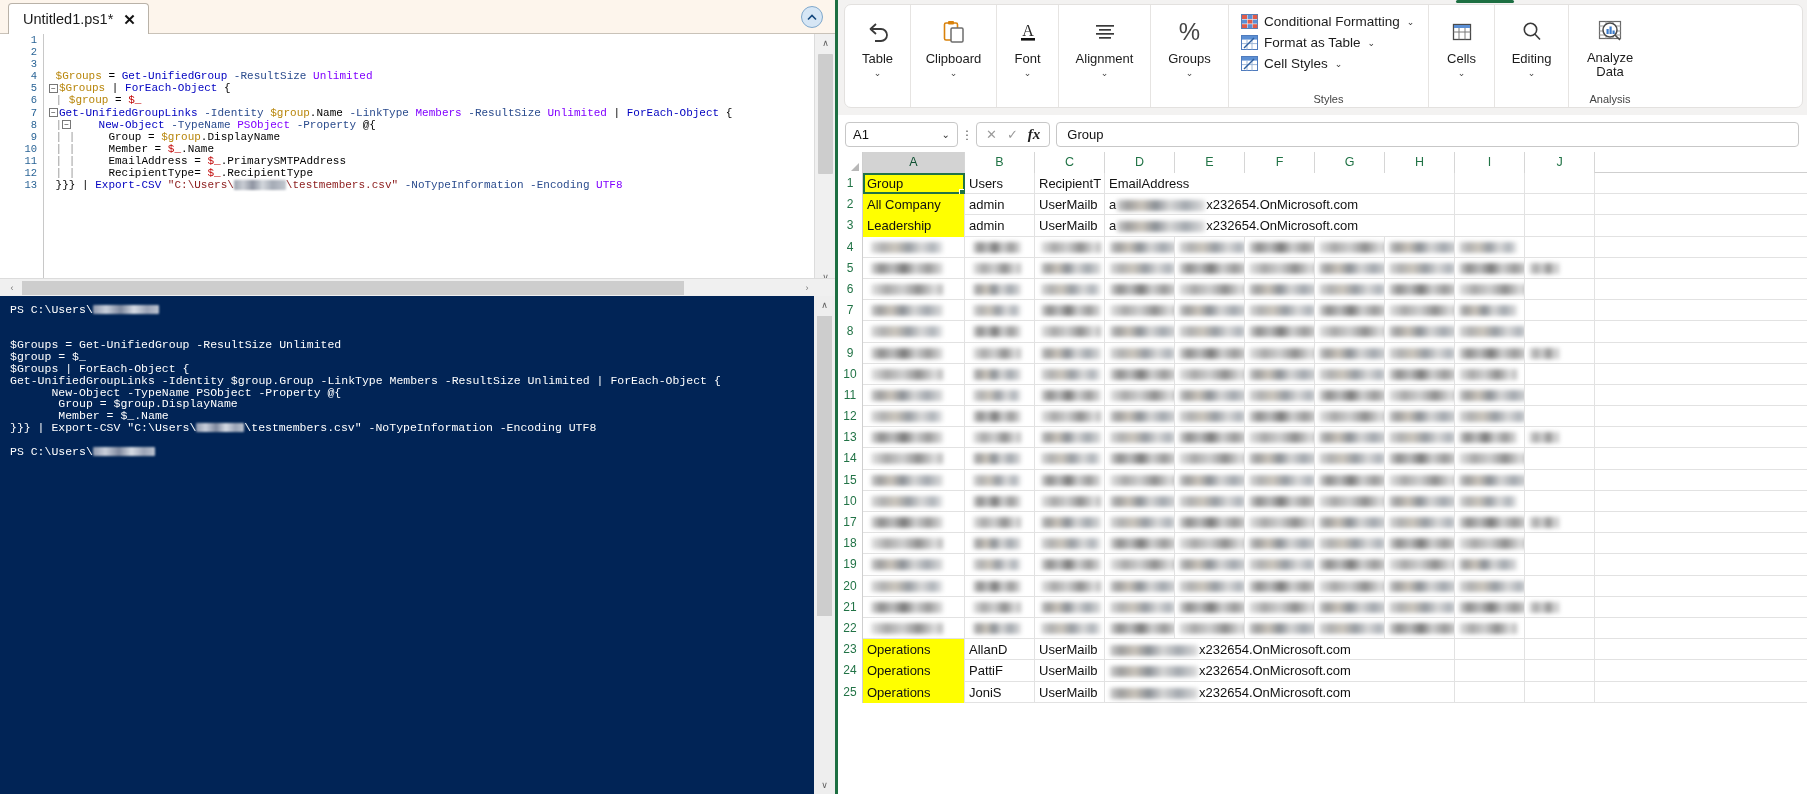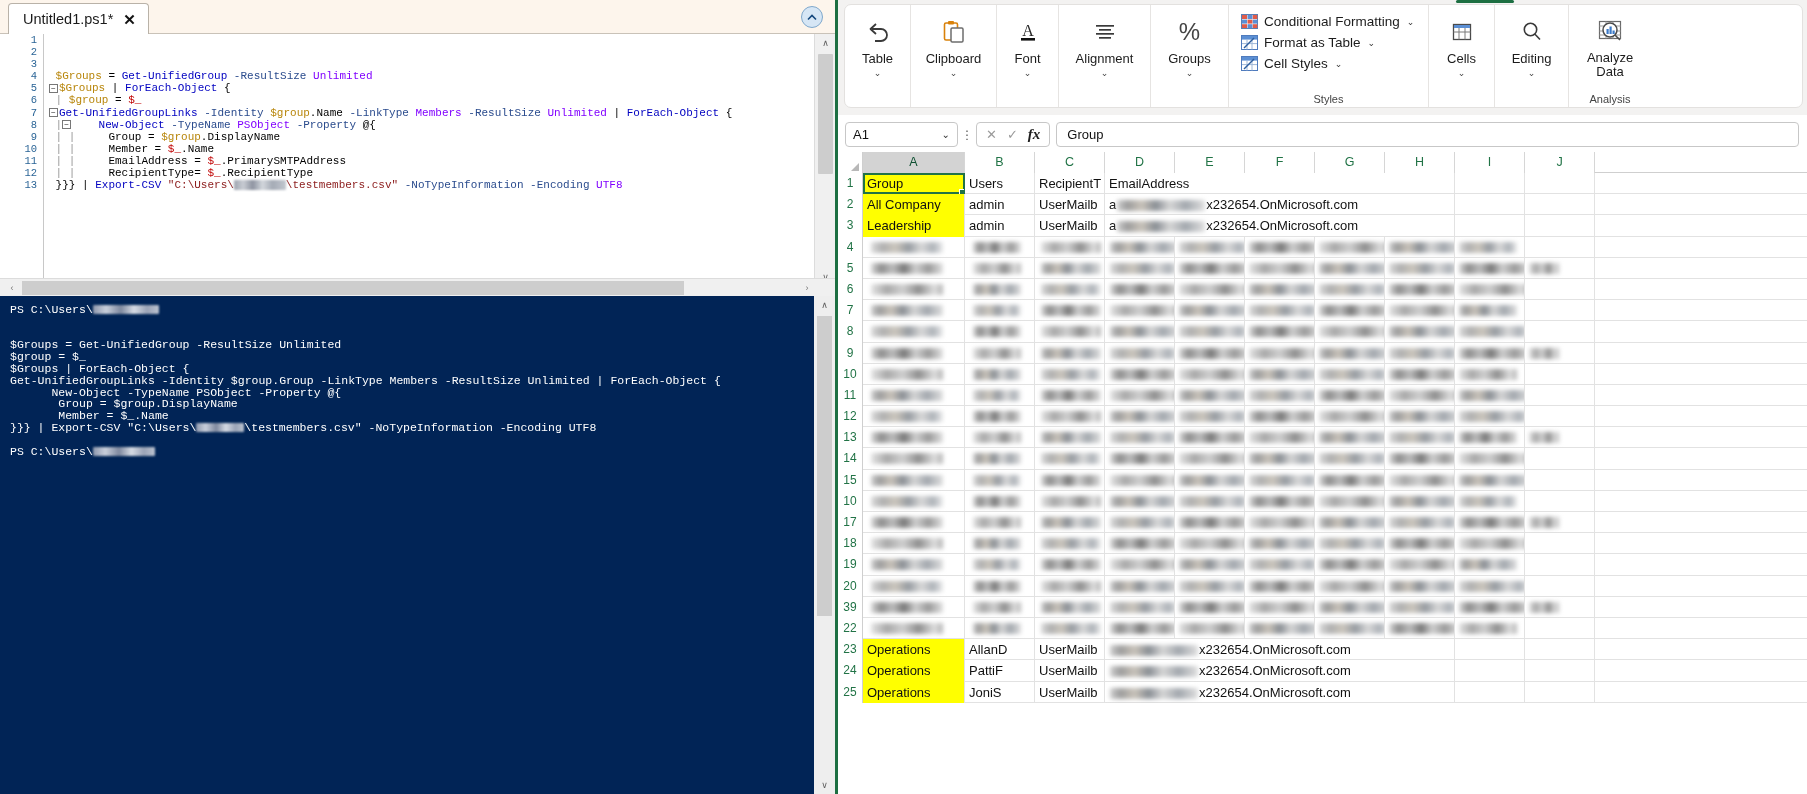--- a/index.html
+++ b/index.html
@@ -1149,21 +1149,21 @@
           </div>
           <div class="cell" style="width: 70px;">
             <div class="blurline bl-c" style="width: 70px; margin-left: 0px;"></div>
           </div>
           <div class="cell" style="width: 70px;">
             <div class="blurline bl-d" style="width: 70px; margin-left: 0px;"></div>
           </div>
           <div class="cell" style="width: 70px;"></div>
         </div>
         <div class="row">
-          <div class="rowhdr">39</div>
+          <div class="rowhdr">21</div>
           <div class="cell" style="width: 102px;">
             <div class="blurline bl-a" style="width: 72px; margin-left: 4px;"></div>
           </div>
           <div class="cell" style="width: 70px;">
             <div class="blurline bl-b" style="width: 48px; margin-left: 4px;"></div>
           </div>
           <div class="cell" style="width: 70px;">
             <div class="blurline bl-c" style="width: 60px; margin-left: 2px;"></div>
           </div>
           <div class="cell" style="width: 70px;">

